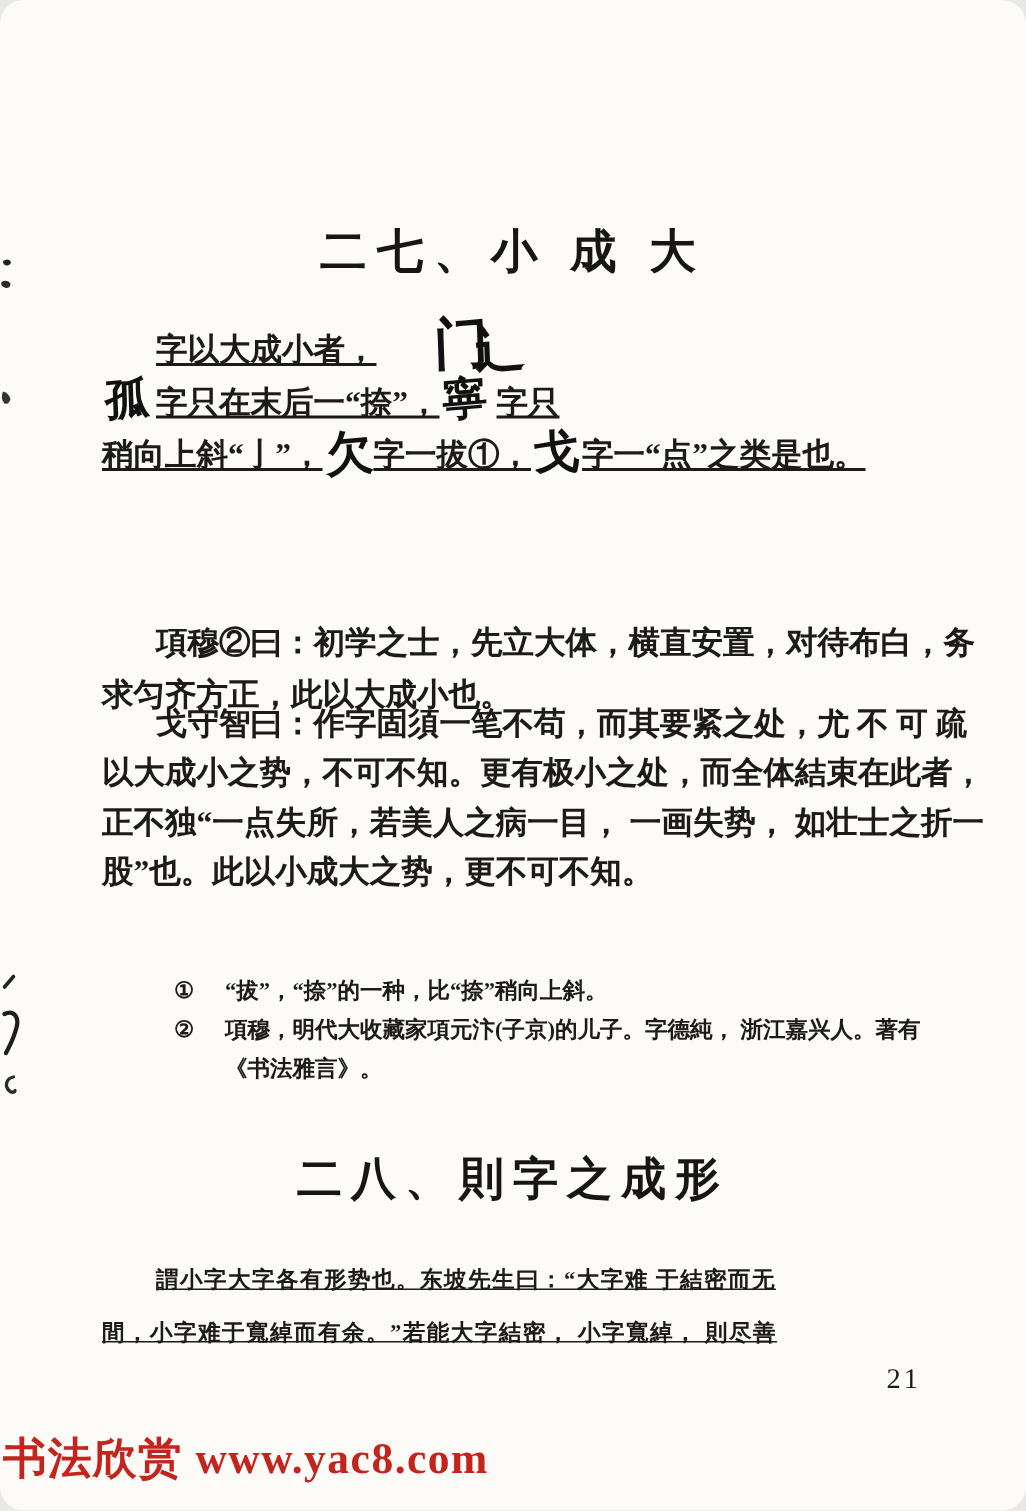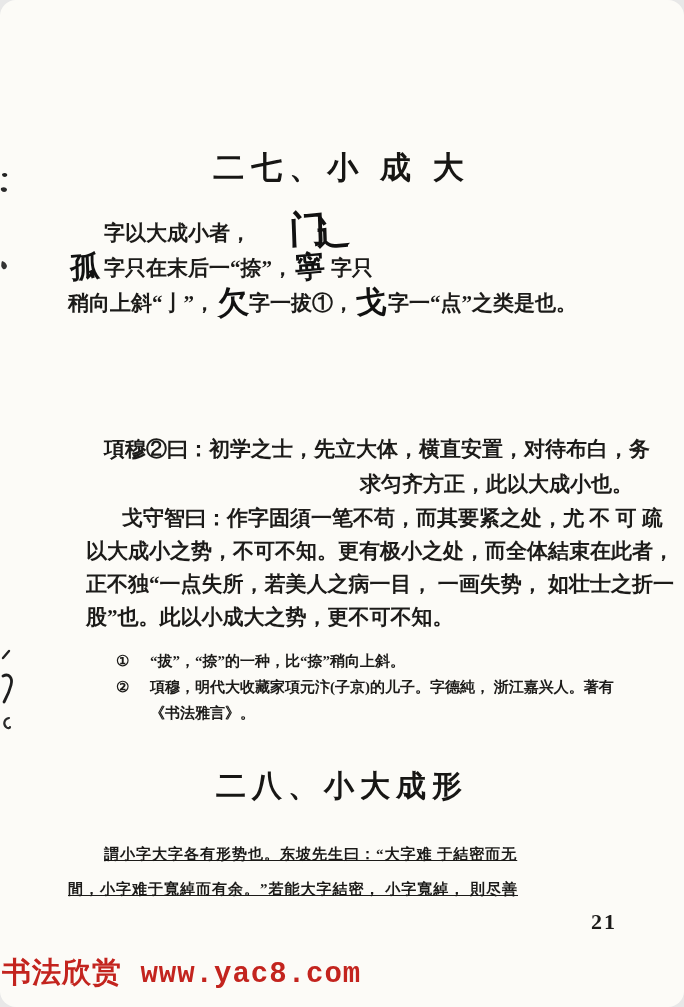--- a/index.html
+++ b/index.html
@@ -10,24 +10,24 @@
     border-radius:16px;
   }
   .title{
     position:absolute;left:0;width:100%;text-align:center;
     font-weight:700;color:#171614;white-space:nowrap;
   }
   #title27{top:147px;font-size:31px;letter-spacing:7px;}
   #title28{top:766px;font-size:30px;letter-spacing:6px;}
   .block{position:absolute;left:68px;width:565px;font-weight:600;}
   .line{white-space:nowrap;}
-  .b-p1{top:216px;font-size:21px;}      .b-p1 .line{height:35px;line-height:35px;}
+  .b-p1{top:216px;font-size:21px;}      .b-p1 .line{height:35px;line-height:35px;text-decoration:underline;}
   .b-p2{top:344px;font-size:21px;}      .b-p2 .line{height:36px;line-height:36px;}
-  .b-p3{top:432px;font-size:21px;text-align:right;}      .b-p3 .line{height:35px;line-height:35px;}
-  .b-p4{top:502px;font-size:21px;margin-left:18px;}      .b-p4 .line{height:33px;line-height:33px;}
+  .b-p3{top:411px;font-size:21px;}      .b-p3 .line{height:35px;line-height:35px;}
+  .b-p4{top:466px;font-size:21px;}      .b-p4 .line{height:33px;line-height:33px;}
   .b-p5{top:837px;font-size:15px;letter-spacing:1px;text-decoration:underline;} .b-p5 .line{height:35px;line-height:35px;}
   .indent{text-indent:36px;}
   
   .calli{position:relative;display:inline-block;height:20px;width:34px;vertical-align:baseline;}
   .calli>span{
     position:absolute;left:2px;bottom:-7px;font-weight:700;color:#111;
     font-family:"DejaVu Serif",serif;transform:rotate(-5deg) skewX(-3deg);
     line-height:1;
   }
   .g-men{width:28px;}  .g-men>span{font-size:37px;bottom:-9px;}
@@ -35,21 +35,21 @@
   .g-gu{width:36px;}   .g-gu>span{font-size:30px;}
   .g-ning{width:38px;} .g-ning>span{font-size:30px;}
   .g-qian{width:34px;} .g-qian>span{font-size:32px;bottom:-8px;}
   .g-ge{width:34px;}   .g-ge>span{font-size:31px;bottom:-8px;}
   
   .footnotes{position:absolute;left:68px;top:648px;width:560px;font-size:15px;font-weight:600;}
   .fnrow{display:flex;align-items:flex-start;margin-left:48px;line-height:26px;}
   .fnmark{width:34px;flex:none;}
   .fntext{width:472px;}
   .pagenum{
-    position:absolute;top:909px;left:591px;font-size:22px;font-weight:700;
+    position:absolute;top:909px;left:591px;font-size:19px;font-weight:400;
     letter-spacing:2px;color:#1c1b19;
   }
   .watermark{
     position:absolute;top:953px;left:2px;font-size:29px;font-weight:700;
     letter-spacing:1px;white-space:nowrap;
     font-family:"Liberation Serif","DejaVu Serif",serif;
   }
   .edge-mark{position:absolute;left:0;}
 </style>
 </head>
@@ -99,24 +99,24 @@
     <div class="fnrow">
       <div class="fnmark">①</div>
       <div class="fntext">“拔”，“捺”的一种，比“捺”稍向上斜。</div>
     </div>
     <div class="fnrow">
       <div class="fnmark">②</div>
       <div class="fntext">項穆，明代大收藏家項元汴(子京)的儿子。字德純， 浙江嘉兴人。著有《书法雅言》。</div>
     </div>
   </div>
 
-  <div class="title" id="title28">二八、小大成形</div>
+  <div class="title" id="title28">二八、則字之成形</div>
 
   <div class="block b-p5">
     <div class="line indent">謂小字大字各有形势也。东坡先生曰：“大字难 于結密而无</div>
     <div class="line">間，小字难于寬綽而有余。”若能大字結密， 小字寬綽， 則尽善</div>
   </div>
 
   <div class="pagenum">21</div>
 
-  <div class="watermark" style="color: rgb(195, 36, 30); font-family: Liberation Mono, monospace;">书法欣赏 www.yac8.com</div>
+  <div class="watermark" style="color: rgb(195, 36, 30);">书法欣赏 www.yac8.com</div>
 
 </div>
 
 </body></html>

